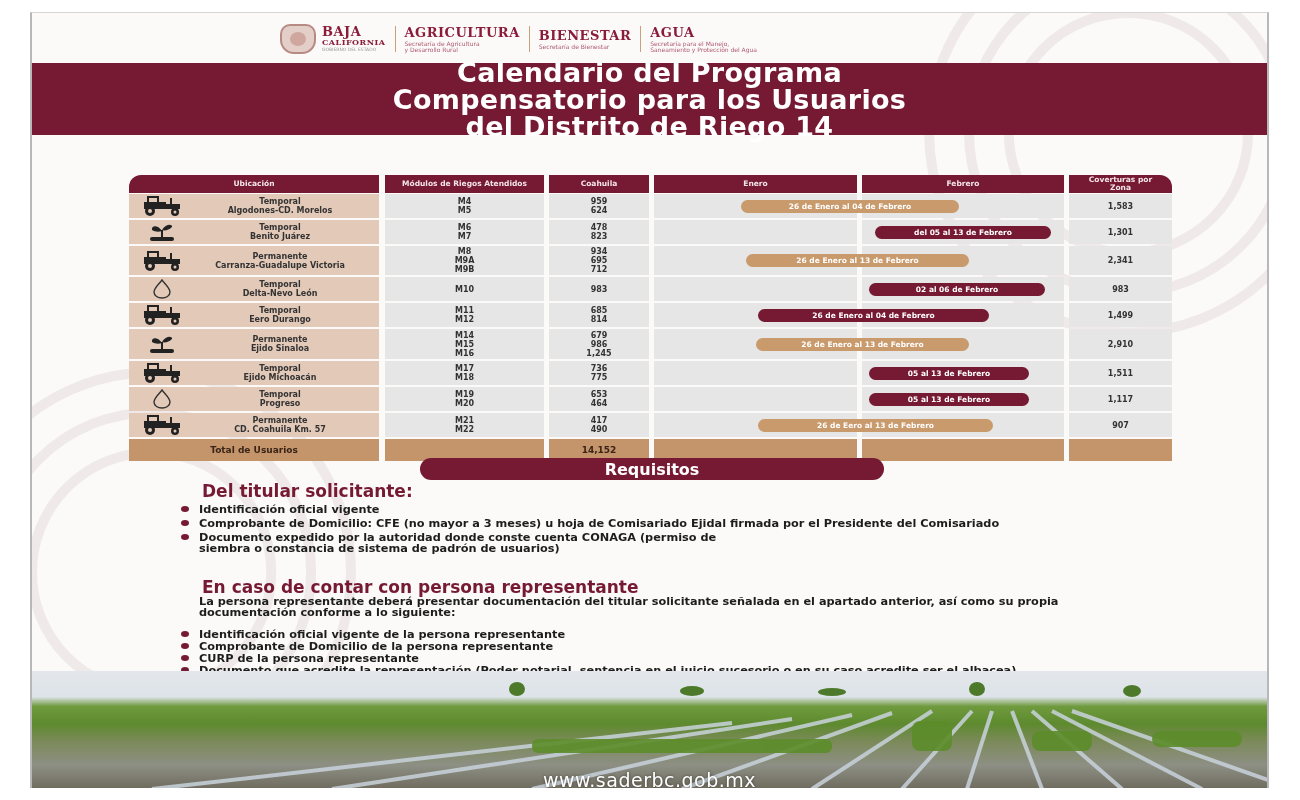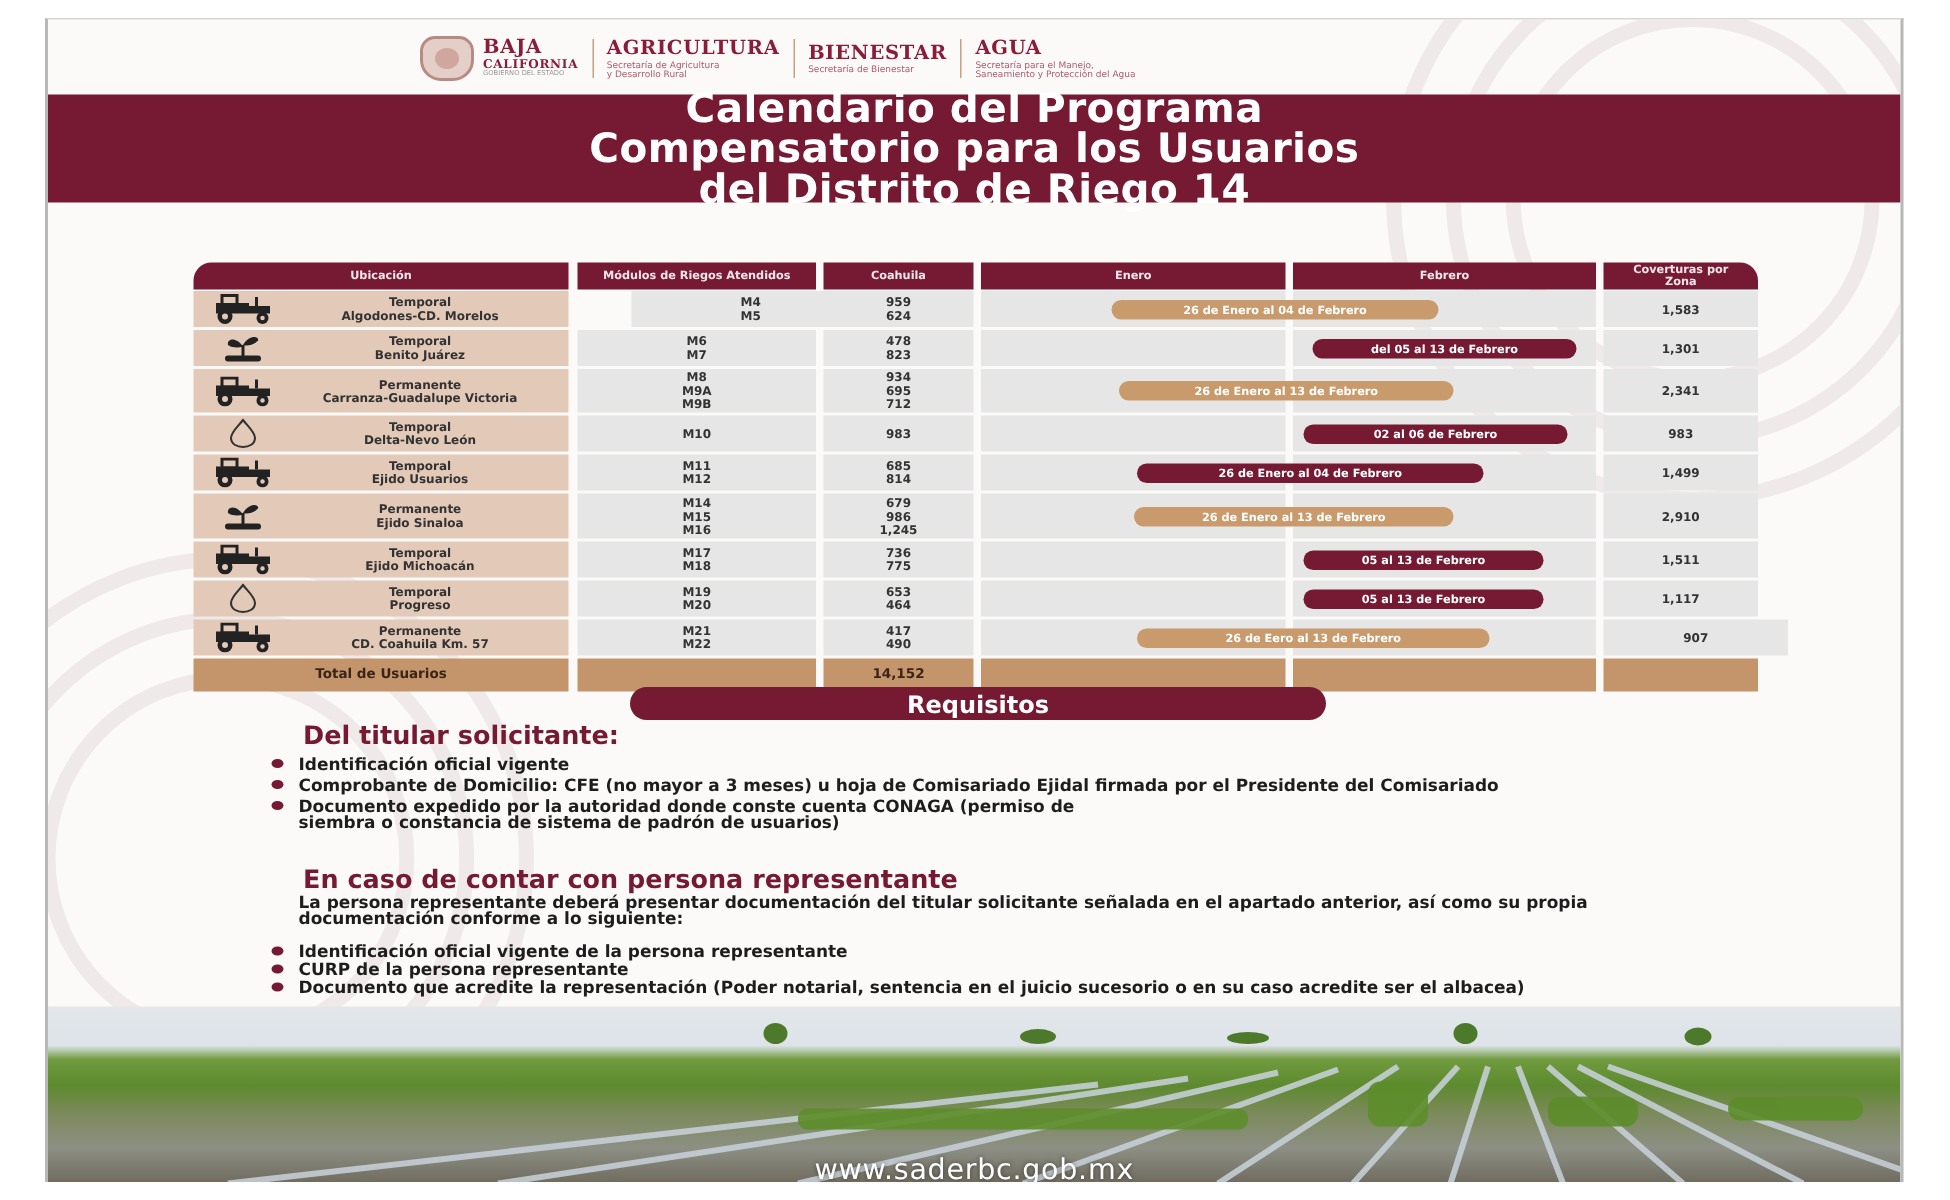--- a/index.html
+++ b/index.html
@@ -125,21 +125,21 @@
             <circle cx="10" cy="15" r="2" fill="#e3c9b8"></circle>
             <circle cx="35" cy="16" r="4" fill="#222"></circle>
             <circle cx="35" cy="16" r="1.5" fill="#e3c9b8"></circle>
           </svg>
         </span>
         <div class="loc-text">
           <span style="white-space: pre-line;">Temporal</span>
           <span style="white-space: pre-line;">Algodones-CD. Morelos</span>
         </div>
       </div>
-      <div class="cell gray" style="left: 256px; top: 31px; width: 159px; height: 24px; margin-left: 36px;">
+      <div class="cell gray" style="left: 256px; top: 31px; width: 159px; height: 24px;">
         <span style="white-space: pre-line;">M4
 M5</span>
       </div>
       <div class="cell gray" style="left: 420px; top: 31px; width: 100px; height: 24px;">
         <span style="white-space: pre-line;">959
 624</span>
       </div>
       <div class="cell gray" style="left: 525px; top: 31px; width: 203px; height: 24px;"></div>
       <div class="cell gray" style="left: 733px; top: 31px; width: 202px; height: 24px;"></div>
       <div class="cell gray" style="left: 940px; top: 31px; width: 103px; height: 24px;">
@@ -239,21 +239,21 @@
             <rect x="26" y="8" width="14" height="5" fill="#222"></rect>
             <rect x="30" y="2" width="2" height="6" fill="#222"></rect>
             <circle cx="10" cy="15" r="5" fill="#222"></circle>
             <circle cx="10" cy="15" r="2" fill="#e3c9b8"></circle>
             <circle cx="35" cy="16" r="4" fill="#222"></circle>
             <circle cx="35" cy="16" r="1.5" fill="#e3c9b8"></circle>
           </svg>
         </span>
         <div class="loc-text">
           <span style="white-space: pre-line;">Temporal</span>
-          <span style="white-space: pre-line;">Ejido Usuarios</span>
+          <span style="white-space: pre-line;">Eero Durango</span>
         </div>
       </div>
       <div class="cell gray" style="left: 256px; top: 140px; width: 159px; height: 24px;">
         <span style="white-space: pre-line;">M11
 M12</span>
       </div>
       <div class="cell gray" style="left: 420px; top: 140px; width: 100px; height: 24px;">
         <span style="white-space: pre-line;">685
 814</span>
       </div>
@@ -371,21 +371,21 @@
       <div class="cell gray" style="left: 256px; top: 250px; width: 159px; height: 24px;">
         <span style="white-space: pre-line; text-align: center;">M21
 M22</span>
       </div>
       <div class="cell gray" style="left: 420px; top: 250px; width: 100px; height: 24px;">
         <span style="white-space: pre-line;">417
 490</span>
       </div>
       <div class="cell gray" style="left: 525px; top: 250px; width: 203px; height: 24px;"></div>
       <div class="cell gray" style="left: 733px; top: 250px; width: 202px; height: 24px;"></div>
-      <div class="cell gray" style="left: 940px; top: 250px; width: 123px; height: 24px;">
+      <div class="cell gray" style="left: 940px; top: 250px; width: 103px; height: 24px;">
         <span style="white-space: pre-line;">907</span>
       </div>
       <div class="bar tan" style="left: 629px; width: 235px; top: 255.5px;">26 de Eero al 13 de Febrero</div>
       <div class="cell tot" style="left: 0px; top: 276px; width: 250px; height: 22px;">
         <span style="white-space: pre-line;">Total de Usuarios</span>
       </div>
       <div class="cell tot" style="left: 256px; top: 276px; width: 159px; height: 22px;"></div>
       <div class="cell tot" style="left: 420px; top: 276px; width: 100px; height: 22px;">
         <span style="white-space: pre-line;">14,152</span>
       </div>
@@ -400,20 +400,21 @@
   <ul class="bullets" style="top:491px;width:960px;">
     <li>Identificación oficial vigente</li>
     <li style="width:890px">Comprobante de Domicilio: CFE (no mayor a 3 meses) u hoja de Comisariado Ejidal firmada por el Presidente del Comisariado</li>
     <li style="width:520px">Documento expedido por la autoridad donde conste cuenta CONAGA (permiso de siembra o constancia de sistema de padrón de usuarios)</li>
   </ul>
 
   <h2 class="sec-h" style="left:170px;top:566px;font-size:17px;line-height:17px;">En caso de contar con persona representante</h2>
   <div class="rep-intro">La persona representante deberá presentar documentación del titular solicitante señalada en el apartado anterior, así como su propia documentación conforme a lo siguiente:</div>
   <ul class="bullets" style="top:616px;width:960px;">
     <li style="margin-bottom:1px">Identificación oficial vigente de la persona representante</li>
+    <li style="margin-bottom:1px">Comprobante de Domicilio de la persona representante</li>
     <li style="margin-bottom:1px">CURP de la persona representante</li>
     <li style="width:900px">Documento que acredite la representación (Poder notarial, sentencia en el juicio sucesorio o en su caso acredite ser el albacea)</li>
   </ul>
 
   <div class="photo">
     <svg width="1239" height="118" viewBox="0 0 1239 118" style="position:absolute;left:0;top:0">
       <g fill="#4d7a2a">
         <ellipse cx="485" cy="18" rx="8" ry="7"></ellipse>
           <ellipse cx="945" cy="18" rx="8" ry="7"></ellipse>
           <ellipse cx="1100" cy="20" rx="9" ry="6"></ellipse>

